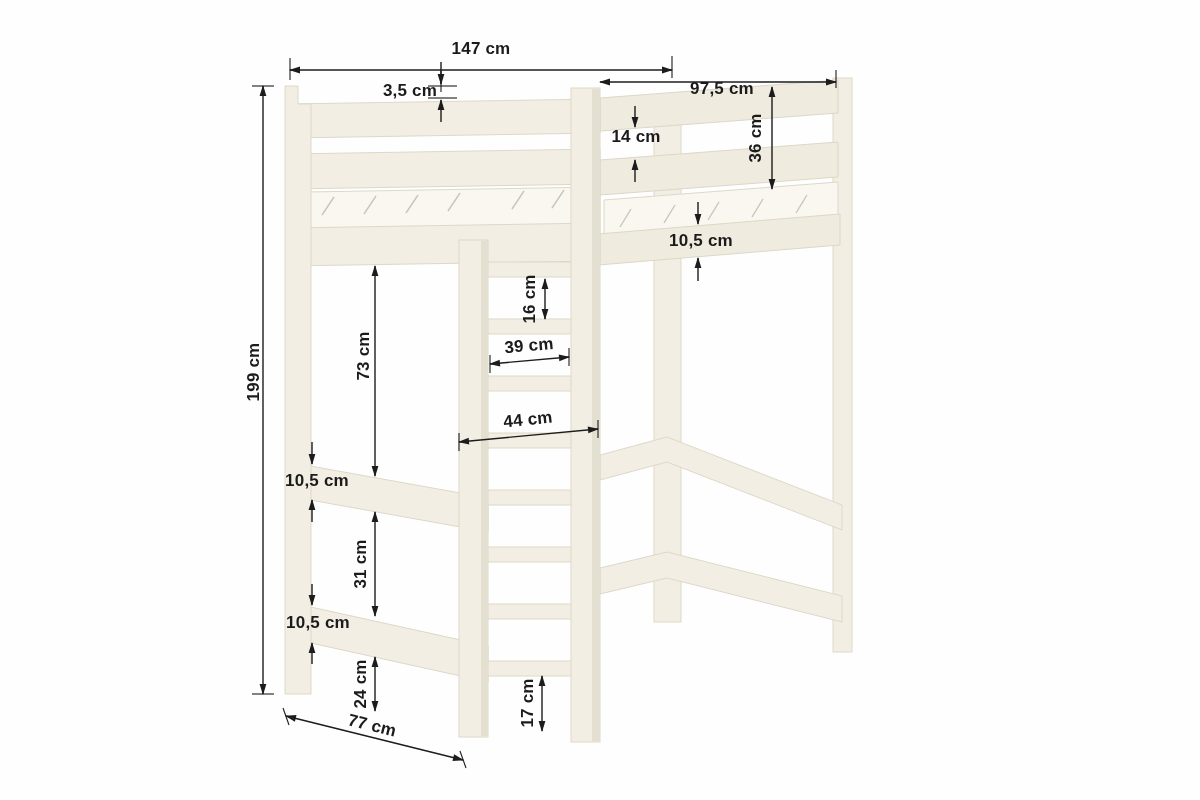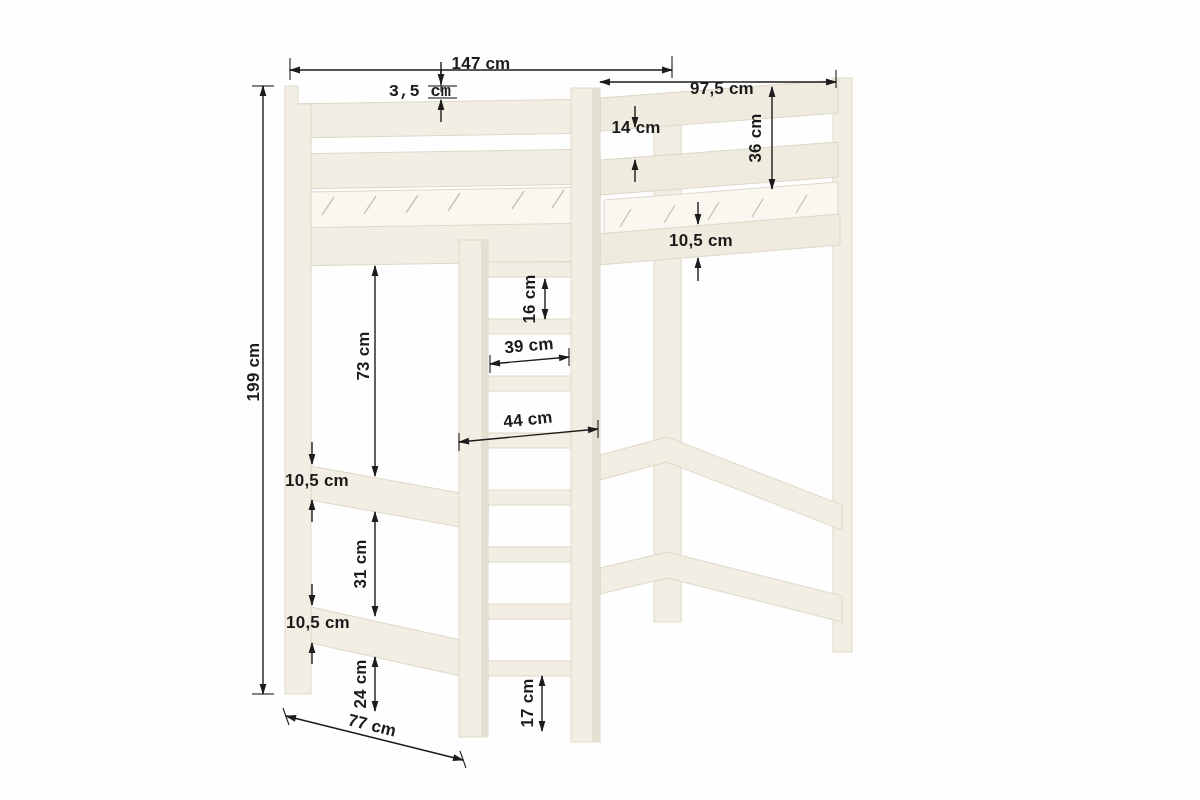--- a/index.html
+++ b/index.html
@@ -163,24 +163,24 @@
       <line class="ink" x1="375" y1="657" x2="375" y2="711" marker-start="url(#mS)" marker-end="url(#mE)"></line>
 
       <line class="ink" x1="542" y1="676" x2="542" y2="731" marker-start="url(#mS)" marker-end="url(#mE)"></line>
 
       <line class="ink" x1="286" y1="716" x2="463" y2="760" marker-start="url(#mS)" marker-end="url(#mE)"></line>
       <line class="tick" x1="283" y1="708" x2="289" y2="725"></line>
       <line class="tick" x1="460" y1="751" x2="466" y2="768"></line>
     </g>
   </svg>
 
-  <div class="dim" style="left:481px;top:64px;">147 cm</div>
-  <div class="dim" style="left:420px;top:91px;font-family:Liberation Mono, monospace;">3,5 cm</div>
+  <div class="dim" style="left:481px;top:49px;">147 cm</div>
+  <div class="dim" style="left:410px;top:91px;">3,5 cm</div>
   <div class="dim" style="left:722px;top:65px;margin-top:24px;">97,5 cm</div>
-  <div class="dim" style="left:636px;top:128px;">14 cm</div>
+  <div class="dim" style="left:636px;top:137px;">14 cm</div>
   <div class="dim v" style="left:756px;top:138px;">36 cm</div>
   <div class="dim" style="left:701px;top:241px;">10,5 cm</div>
   <div class="dim v" style="left:254px;top:372px;">199 cm</div>
   <div class="dim v" style="left:364px;top:356px;">73 cm</div>
   <div class="dim v" style="left:530px;top:299px;">16 cm</div>
   <div class="dim t5" style="left:529px;top:346px;">39 cm</div>
   <div class="dim t6" style="left:528px;top:420px;">44 cm</div>
   <div class="dim" style="left:317px;top:481px;">10,5 cm</div>
   <div class="dim v" style="left:361px;top:564px;">31 cm</div>
   <div class="dim" style="left:318px;top:623px;">10,5 cm</div>

